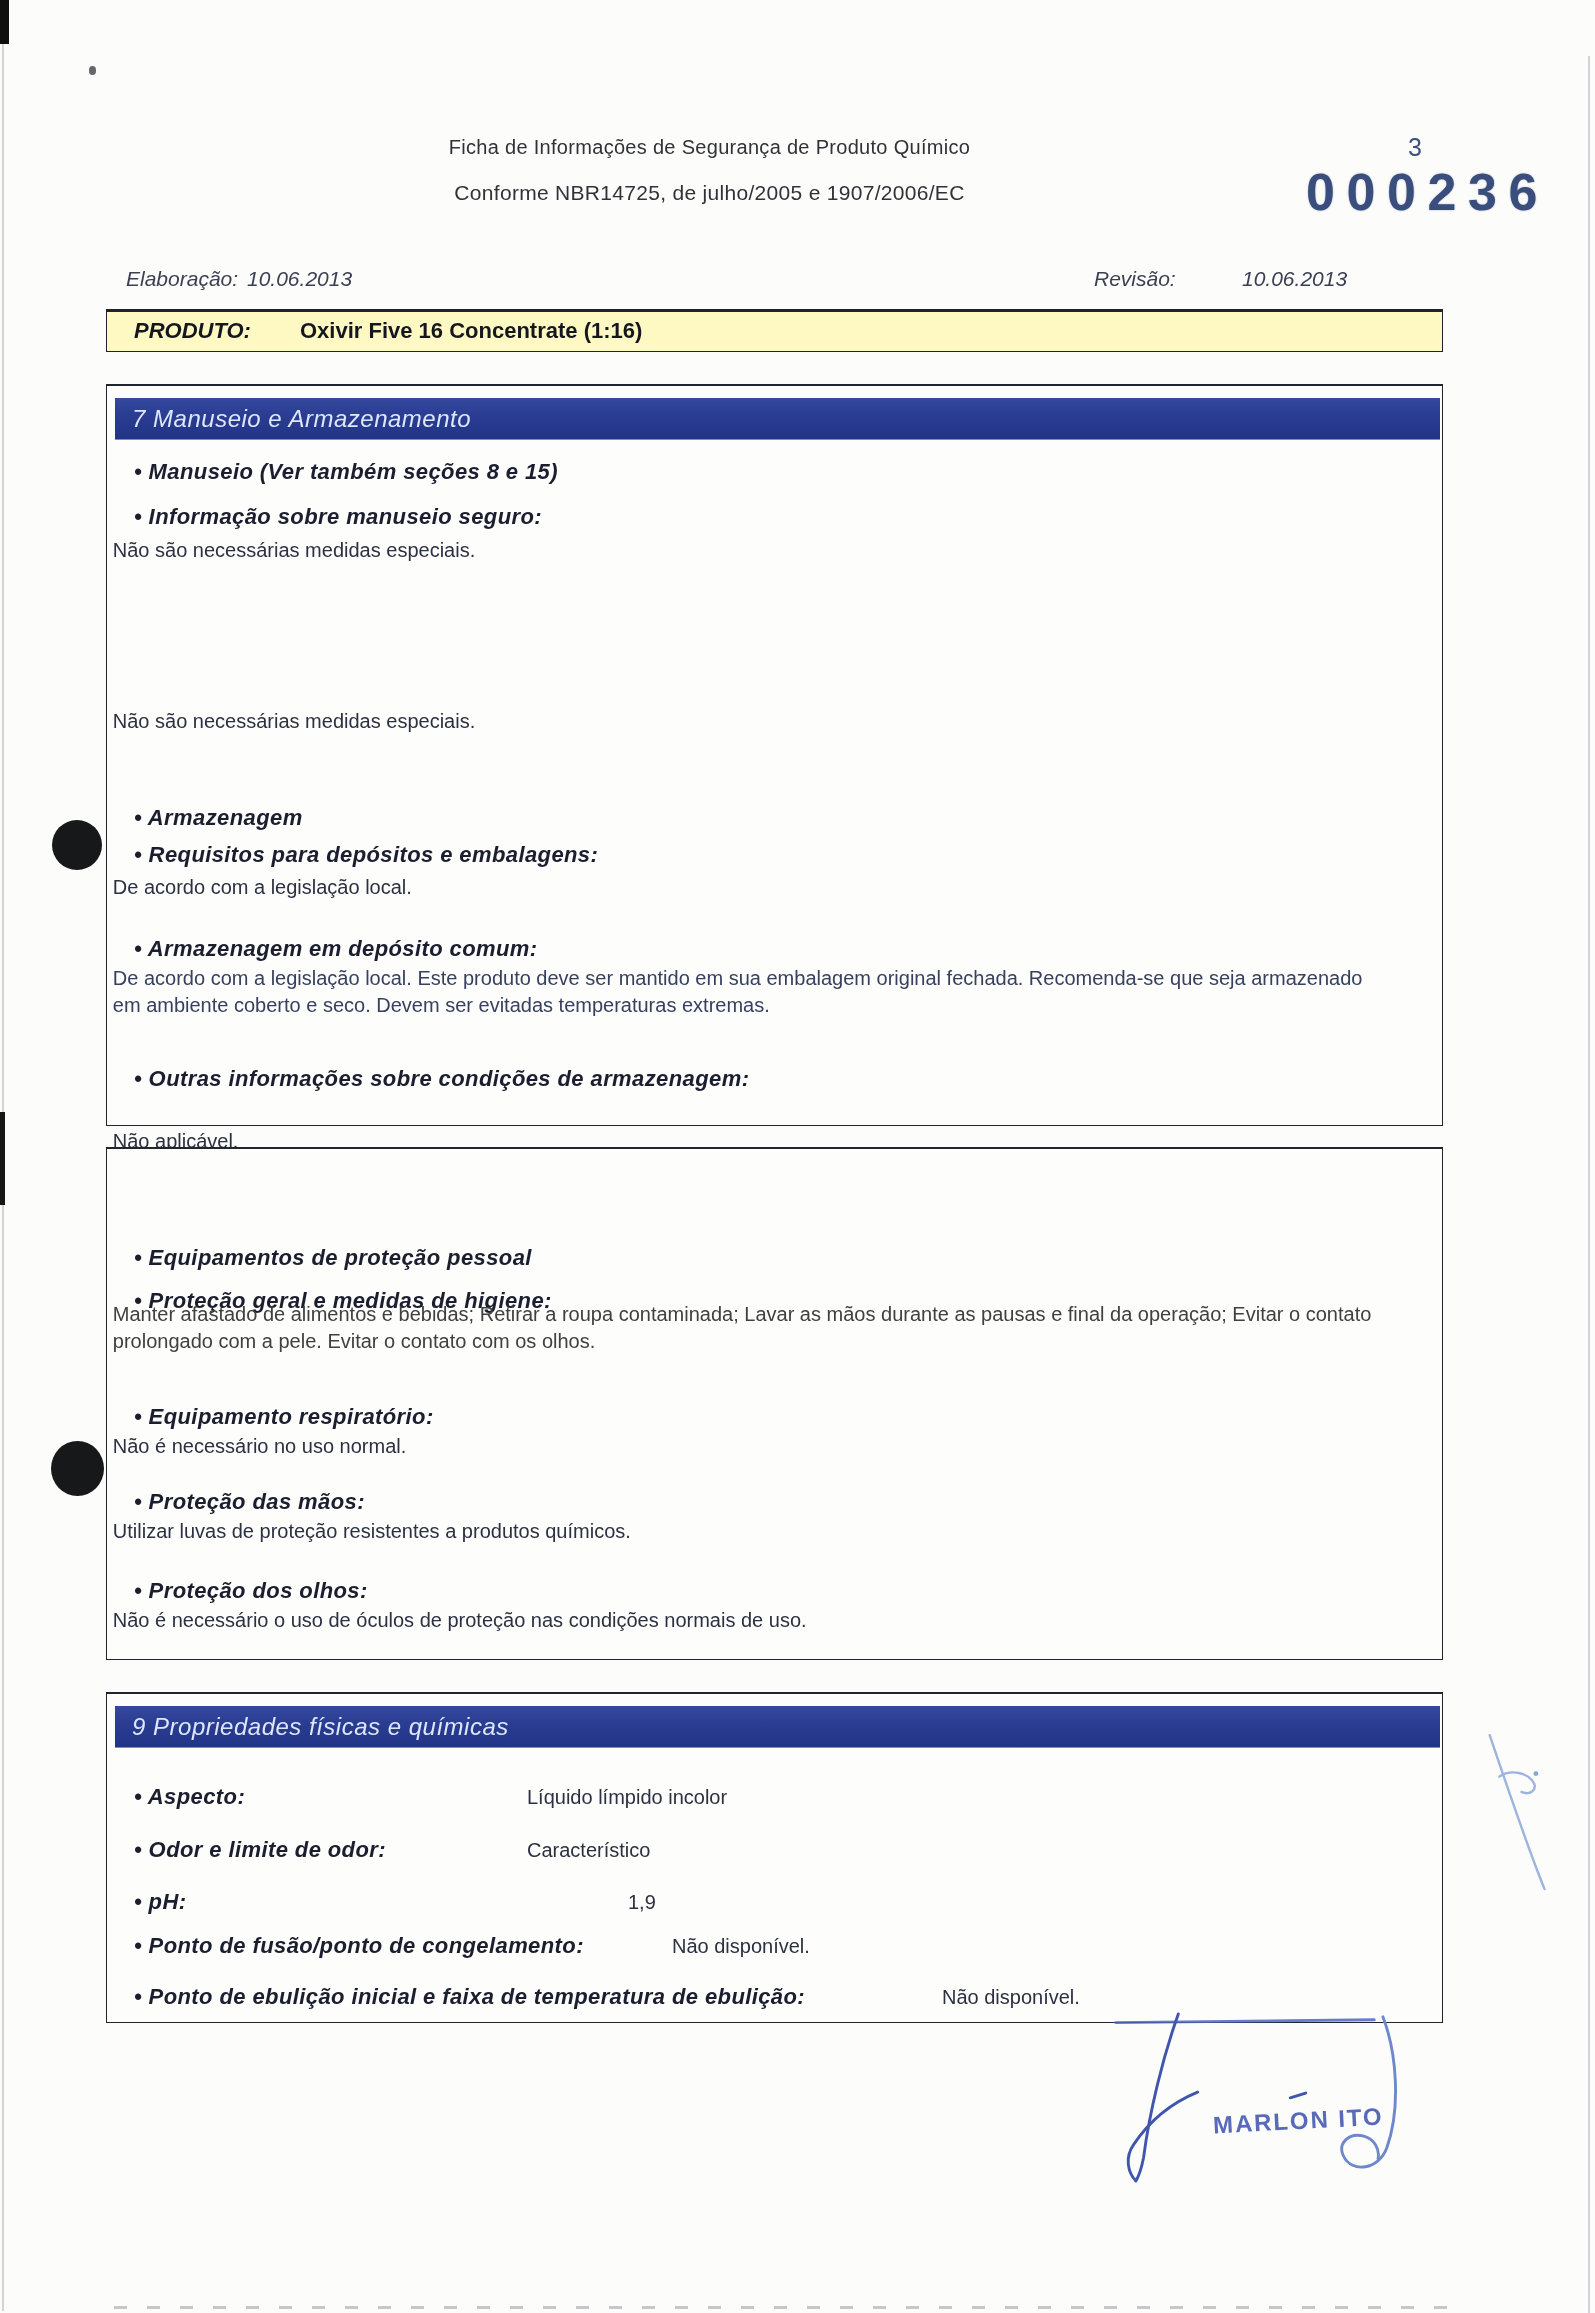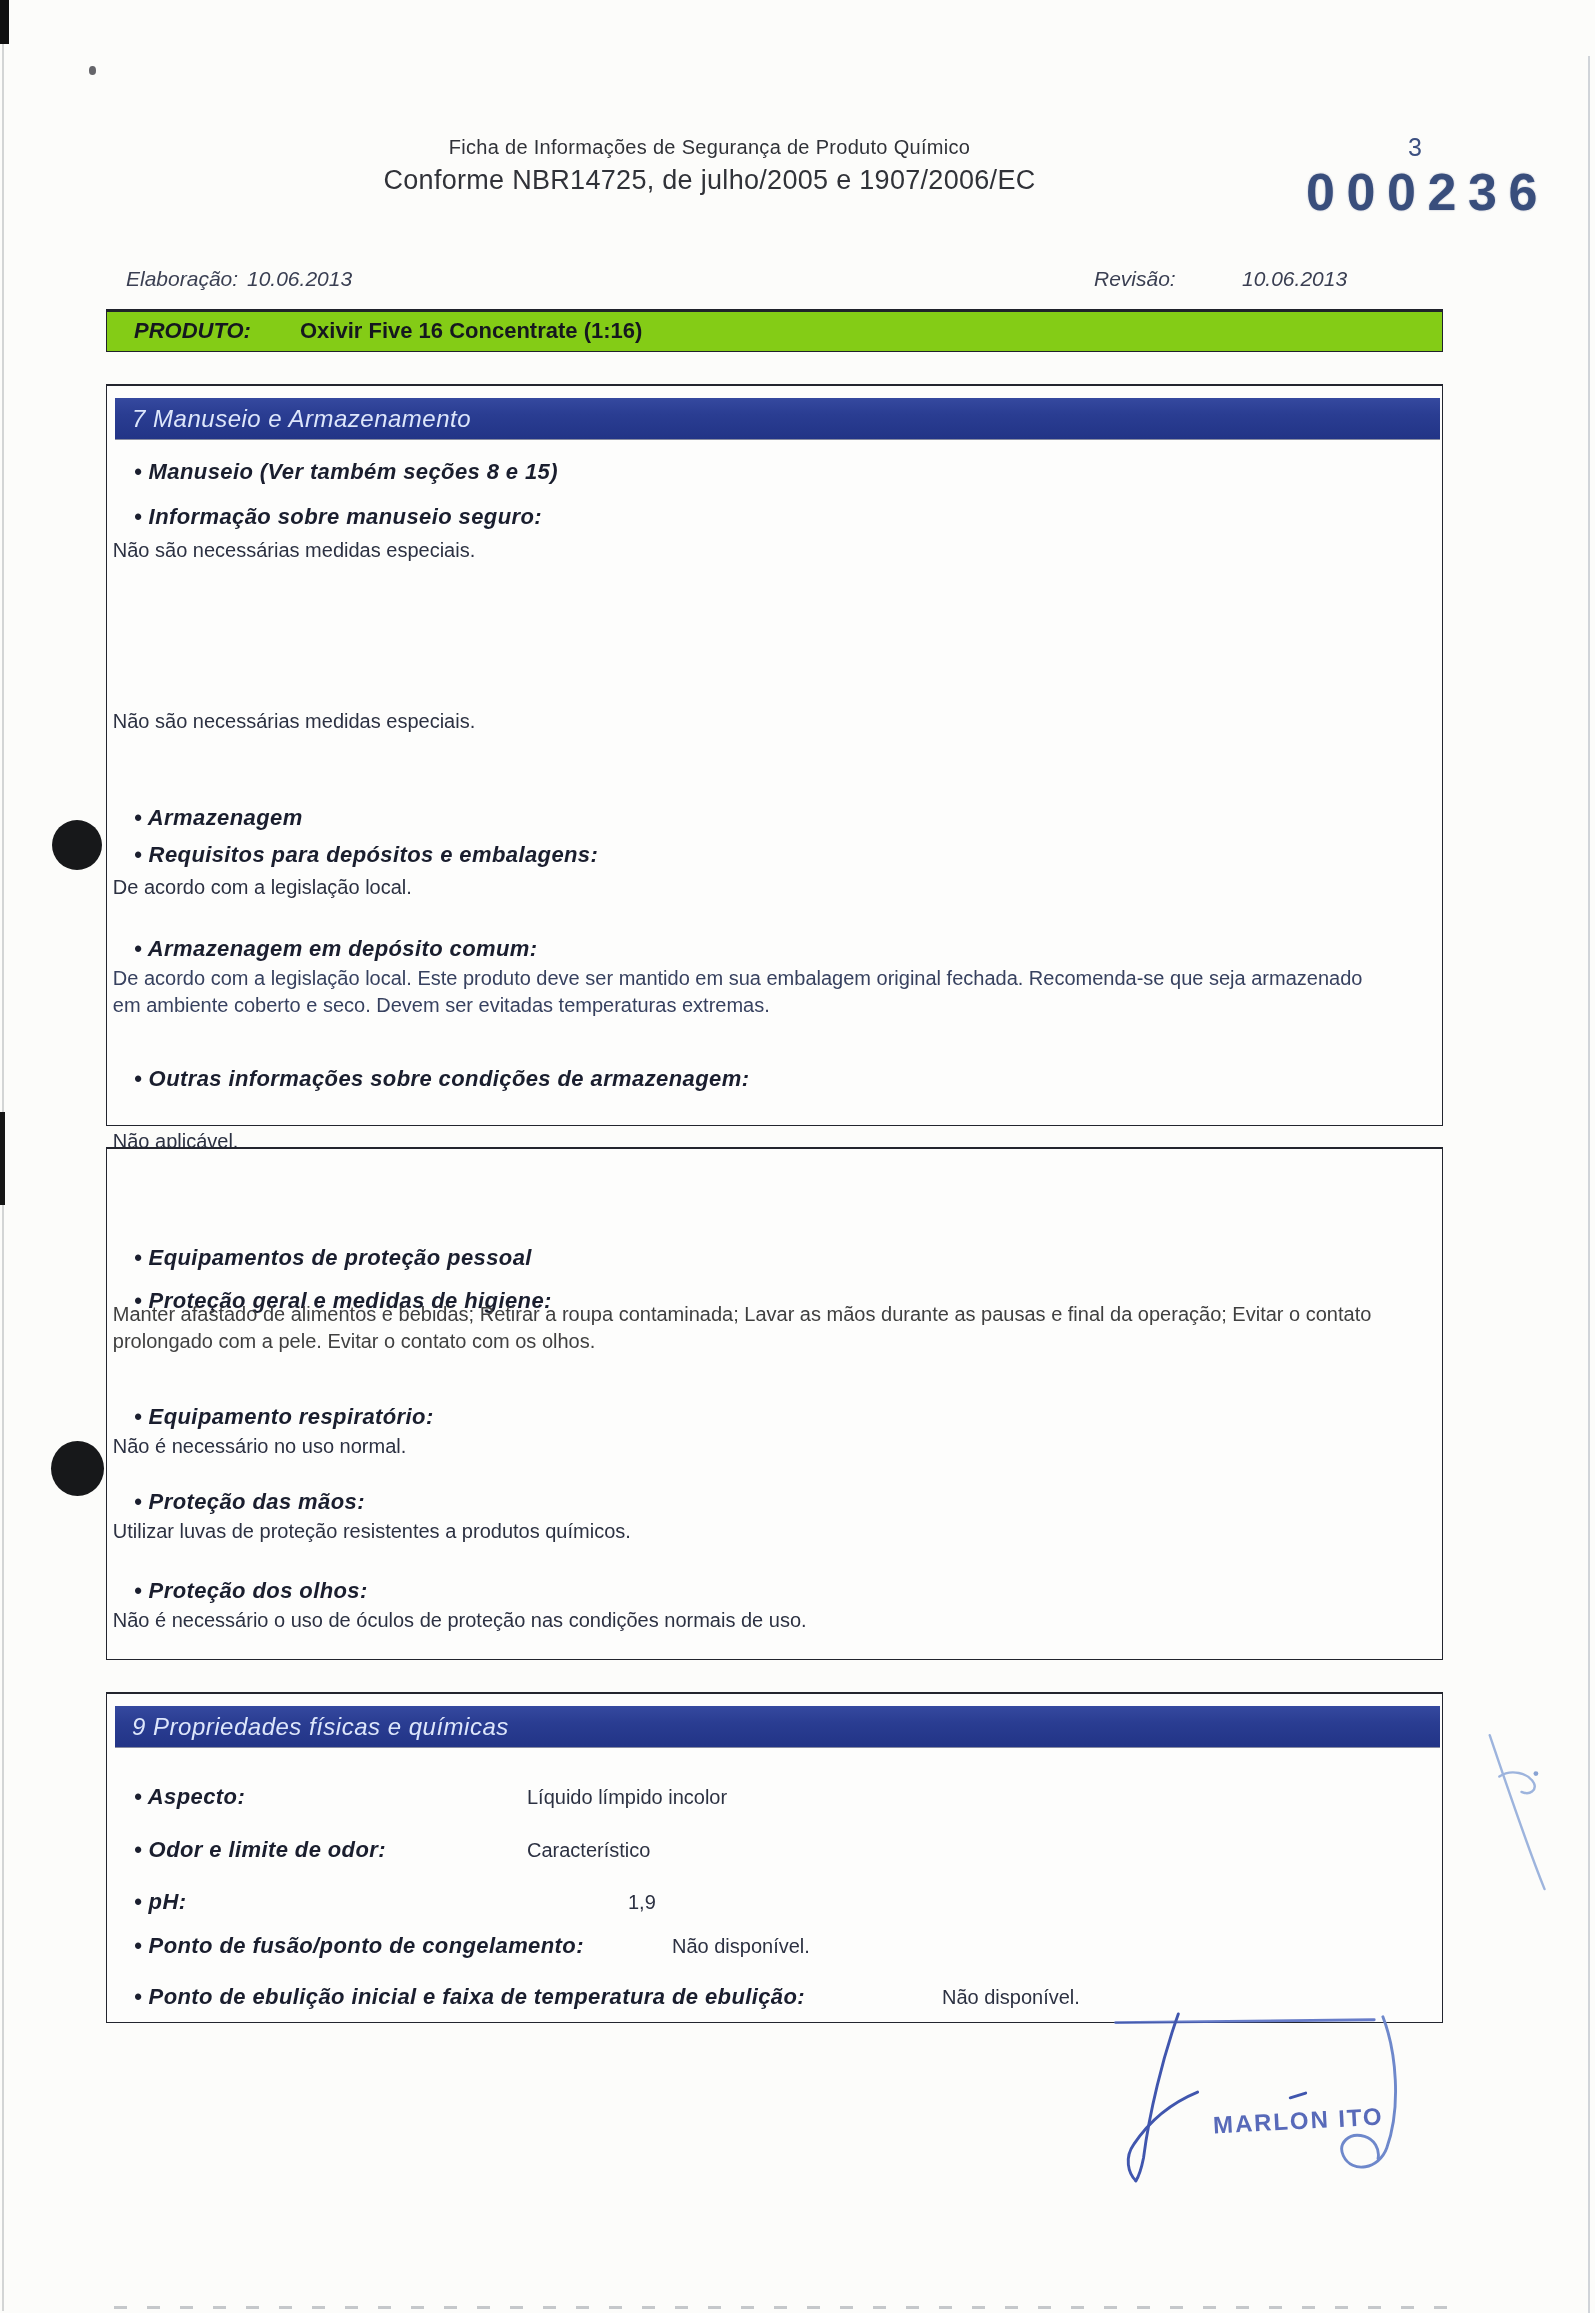--- a/index.html
+++ b/index.html
@@ -5,33 +5,33 @@
   html,body{margin:0;padding:0;background:#e8e8e8;}
   .page{
     position:relative;width:1595px;height:2313px;margin:0 auto;
     background:#fcfcfa;overflow:hidden;
     font-family:"Liberation Sans",sans-serif;color:#2c3142;
   }
   .abs{position:absolute;white-space:nowrap;}
   
   .doc-title{position:absolute;left:280px;top:136px;width:859px;text-align:center;color:#303238;}
   .doc-title .l1{font-size:20px;letter-spacing:0.3px;}
-  .doc-title .l2{font-size:27px;margin-top:6px;letter-spacing:0.3px;}
+  .doc-title .l2{font-size:21px;margin-top:22px;letter-spacing:0.3px;}
   .page-number{position:absolute;left:1408px;top:133px;font-size:25px;color:#3c5080;}
   .stamp{
     position:absolute;left:1306px;top:162px;font-size:52px;font-weight:bold;
     color:#2b4173;letter-spacing:11.6px;opacity:.93;
     text-shadow:0 0 1.9px rgba(43,65,115,.45);
   }
   
   .meta{font-style:italic;font-size:21px;color:#3a3f52;}
   
   .pbox{
     position:absolute;left:106px;top:309px;width:1335px;height:39px;
-    border:1.9px solid #1f222b;border-top-width:3.9px;background:#84cc16;
+    border:1.9px solid #1f222b;border-top-width:3.9px;background:#fef9c3;
   }
   .pbox .plab{position:absolute;left:27px;top:5.8px;font-size:22px;font-weight:bold;font-style:italic;color:#15171f;}
   .pbox .pname{position:absolute;left:193px;top:5.8px;font-size:22px;font-weight:bold;color:#15171f;}
   
   .sbox{position:absolute;left:106px;width:1335px;border:1.9px solid #23252e;border-top-width:2.9px;background:#fdfdfc;}
   .sbar{
     position:absolute;left:7.7px;width:1308px;height:41px;
     background:linear-gradient(180deg,#35499f 0%,#2a3d92 40%,#223486 100%);
     color:#dde6fb;font-style:italic;font-size:24px;line-height:41px;padding-left:17.4px;
     letter-spacing:0.5px;box-shadow:0 1px 0 rgba(20,28,70,.5);

